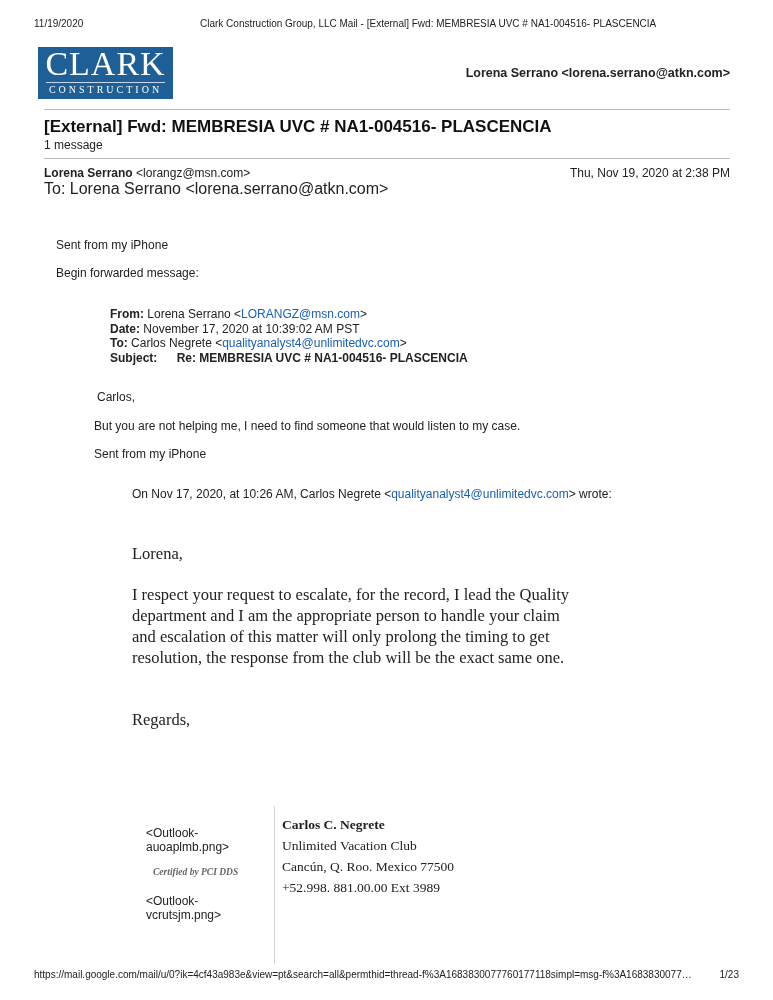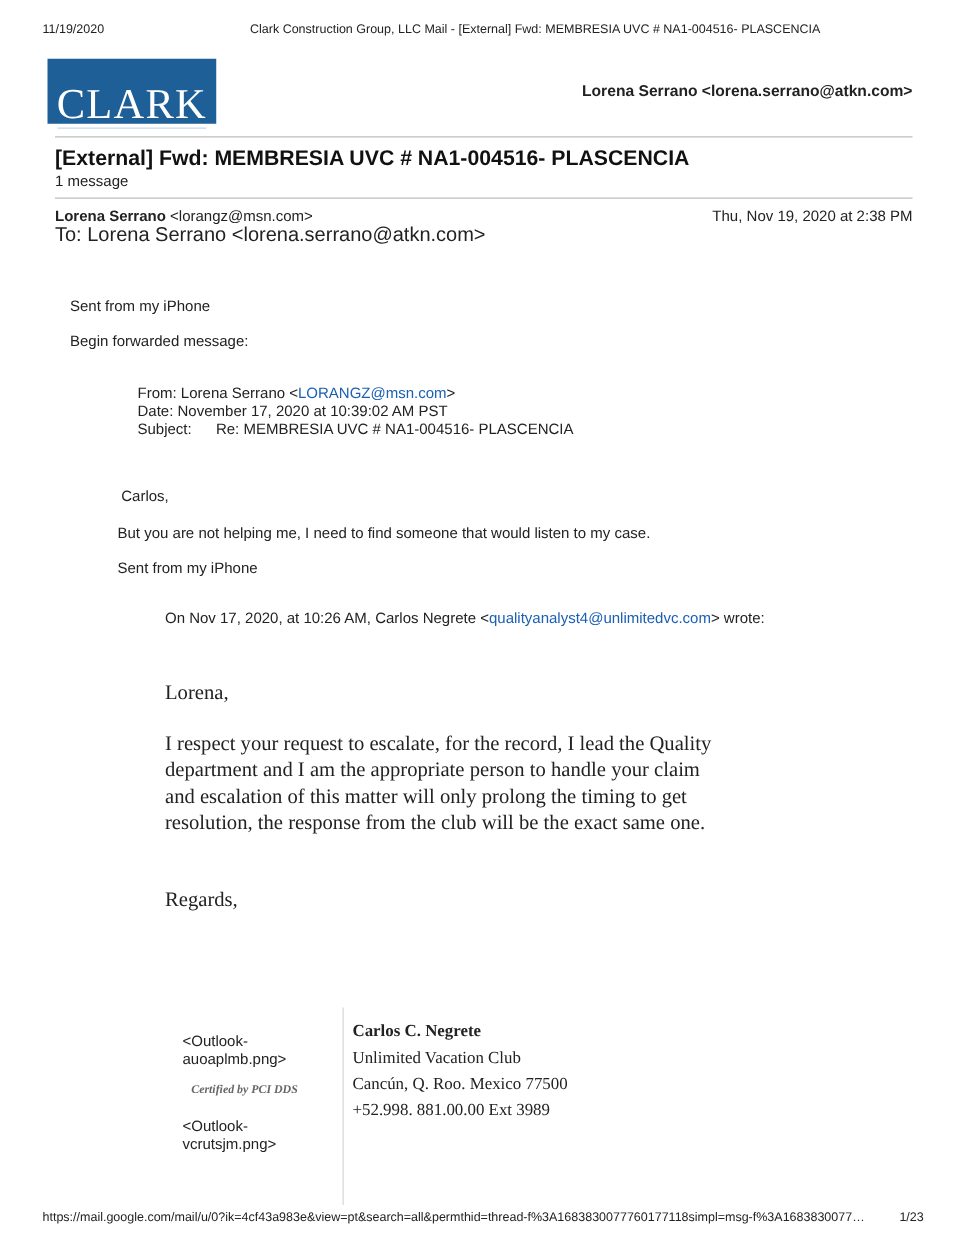--- a/index.html
+++ b/index.html
@@ -2,34 +2,34 @@
 <html><head>
   <meta charset="utf-8">
   <style>
     * { box-sizing: border-box; margin: 0; padding: 0; }
     html, body { width: 773px; height: 1000px; background: #ffffff; overflow: hidden; }
     body { position: relative; font-family: "Liberation Sans", sans-serif; color: #222; }
     .abs { position: absolute; }
     .print-date { left: 34px; top: 18px; font-size: 10px; color: #222; }
     .print-title { left: 200px; top: 18px; font-size: 10px; color: #222; white-space: nowrap; }
     .logo { left: 38px; top: 47px; width: 135px; height: 52px; background: #1f5f97; color: #fff; text-align: center; }
-    .logo-main { font-family: "Liberation Serif", serif; font-size: 34px; line-height: 34px; letter-spacing: 1px; margin-top: 20px; display: block; }
+    .logo-main { font-family: "Liberation Serif", serif; font-size: 34px; line-height: 34px; letter-spacing: 1px; margin-top: 0; display: block; }
     .logo-rule { display: block; height: 1px; background: #c9d8e8; margin: 1px 8px 1px 8px; }
     .logo-sub { font-family: "Liberation Serif", serif; font-size: 10px; letter-spacing: 3px; display: block; line-height: 11px; }
     .account { right: 43px; top: 66px; font-size: 12.5px; font-weight: bold; color: #222; }
     .rule { left: 44px; width: 686px; height: 1px; background: #bdbdbd; }
     .subject { left: 44px; top: 117px; font-size: 17px; font-weight: bold; color: #111; }
     .msg-count { left: 44px; top: 138px; font-size: 12px; color: #222; }
     .from-line { left: 44px; top: 166px; font-size: 12px; }
     .from-line b { font-weight: bold; }
     .to-line { left: 44px; top: 180px; font-size: 16px; text-align: center; }
     .date { right: 43px; top: 166px; font-size: 12px; }
     .body-sans { font-size: 12px; color: #222; }
     .fwd-head { left: 94px; top: 307px; font-size: 12px; line-height: 14.5px; }
-    .fwd-head b { font-weight: normal; padding-left: 16px; }
+    .fwd-head b { font-weight: bold; padding-left: 16px; }
     .link { color: #1a5fb4; }
     .serif-body { left: 132px; font-family: "Liberation Serif", serif; font-size: 16.5px; line-height: 21px; color: #222; width: 520px; }
     .sig-left { left: 146px; font-size: 12px; line-height: 14px; color: #222; }
     .certified { left: 153px; top: 867px; font-family: "Liberation Serif", serif; font-style: italic; font-weight: bold; font-size: 9.5px; color: #666; }
     .sig-divider { left: 274px; top: 806px; width: 1px; height: 158px; background: #d7d7d7; }
     .sig-right { left: 282px; top: 814px; font-family: "Liberation Serif", serif; font-size: 13.5px; line-height: 21px; color: #222; }
     .sig-right .name { font-weight: bold; }
     .sig-right .addr-link { font-family: "Liberation Sans", sans-serif; color: #1a5fb4; }
     .footer-url { left: 34px; top: 969px; font-size: 10px; color: #222; white-space: nowrap; width: 670px; overflow: hidden; text-overflow: ellipsis; }
     .footer-page { right: 34px; top: 969px; font-size: 10px; color: #222; }
@@ -68,20 +68,24 @@
 <div class="abs fwd-head">
   <div>
     <b>From:</b>
     <span>Lorena Serrano &lt;</span><span class="link">LORANGZ@msn.com</span><span>&gt;</span>
   </div>
   <div>
     <b>Date:</b>
     <span>November 17, 2020 at 10:39:02 AM PST</span>
   </div>
   <div>
+    <b>To:</b>
+    <span>Carlos Negrete &lt;</span><span class="link">qualityanalyst4@unlimitedvc.com</span><span>&gt;</span>
+  </div>
+  <div>
     <b>Subject:</b>
     <b>Re: MEMBRESIA UVC # NA1-004516- PLASCENCIA</b>
   </div>
 </div>
 
 <div class="abs body-sans" style="left:97px; top:390px;">Carlos,</div>
 <div class="abs body-sans" style="left:94px; top:419px;">But you are not helping me, I need to find someone that would listen to my case.</div>
 <div class="abs body-sans" style="left:94px; top:447px;">Sent from my iPhone</div>
 
 <div class="abs body-sans" style="left:132px; top:487px; white-space:nowrap;">

